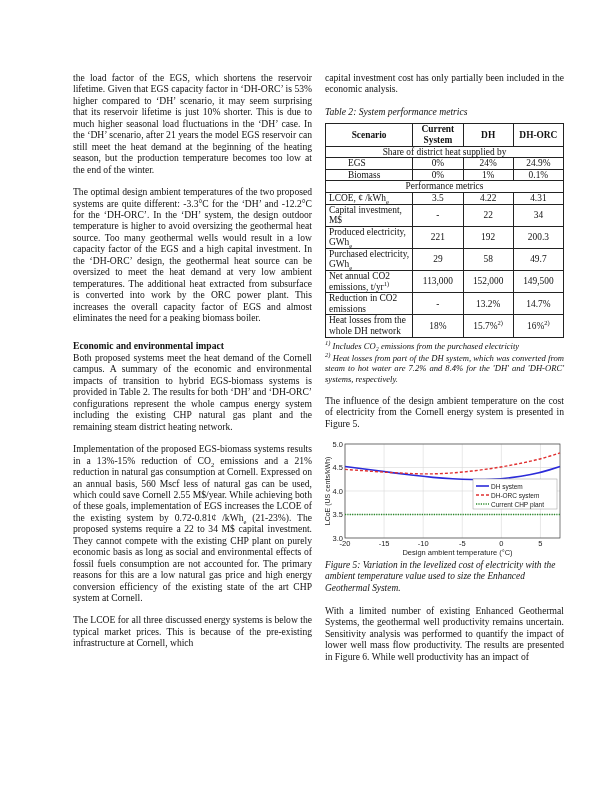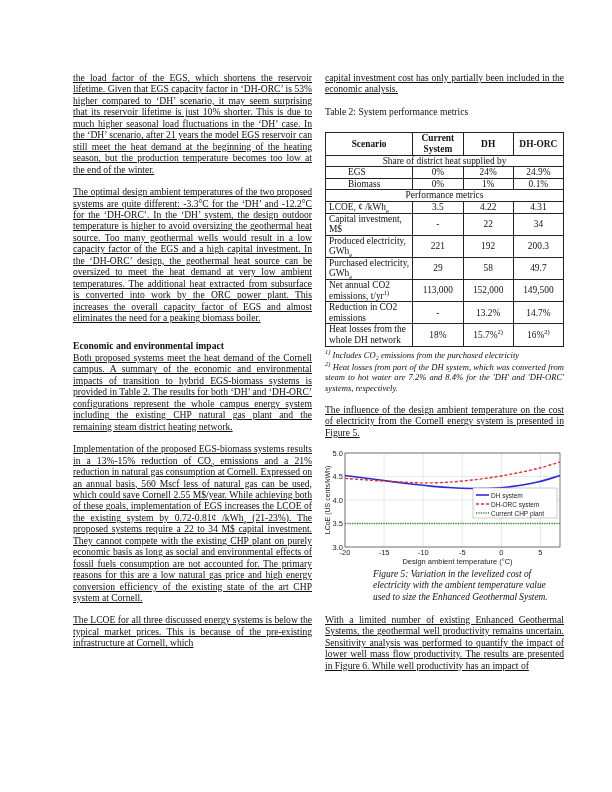--- a/index.html
+++ b/index.html
@@ -1,34 +1,34 @@
 <!DOCTYPE html>
 <html><head>
 <meta charset="utf-8">
 <style>
   html, body { margin: 0; padding: 0; background: #ffffff; }
   body { width: 612px; height: 792px; position: relative; overflow: hidden;
          font-family: "Liberation Serif", serif; color: #111; }
   .col { position: absolute; top: 72px; width: 239px; font-size: 9.6px; line-height: 11.45px; }
   .col.left { left: 73px; }
   .col.right { left: 325px; }
-  p { margin: 0 0 11px 0; text-align: justify; text-decoration: underline; }
+  p { margin: 0 0 11px 0; text-align: justify; }
   .heading { font-weight: bold; margin: 16px 0 1px 0; }
-  .table-caption { margin: 0 0 15px 0; }
+  .table-caption { font-style: italic; margin: 0 0 6px 0; }
   table.metrics { border-collapse: collapse; width: 239px; font-size: 9.4px; line-height: 10.6px; margin-bottom: 3px; }
   table.metrics td, table.metrics th { border: 1px solid #222; padding: 0 3px; text-align: center; vertical-align: middle; }
   table.metrics th { font-weight: bold; }
   table.metrics td.lbl { text-align: left; }
   table.metrics th.lbl { text-align: center; }
   table.metrics td.section { text-align: center; }
   table.metrics td.sub { text-align: left; padding-left: 22px; }
   sub, sup { font-size: 6.5px; line-height: 0; }
   .footnote { font-style: italic; font-size: 8.6px; line-height: 10.3px; margin: 0 0 2px 0; text-align: justify; }
   .figure { position: relative; width: 239px; height: 118px; margin: 6px 0 2px 0; }
-  .fig-caption { font-style: italic; font-size: 9.4px; line-height: 11.2px; margin-bottom: 11px; margin-left: 48px; }
+  .fig-caption { font-style: italic; font-size: 9.4px; line-height: 11.2px; margin-bottom: 11px; }
   svg text { font-family: "Liberation Sans", sans-serif; }
 </style>
 </head>
 <body>
 
 <div class="col left">
   <p>the load factor of the EGS, which shortens the reservoir lifetime. Given that EGS capacity factor in ‘DH-ORC’ is 53% higher compared to ‘DH’ scenario, it may seem surprising that its reservoir lifetime is just 10% shorter. This is due to much higher seasonal load fluctuations in the ‘DH’ case. In the ‘DH’ scenario, after 21 years the model EGS reservoir can still meet the heat demand at the beginning of the heating season, but the production temperature becomes too low at the end of the winter.</p>
   <p>The optimal design ambient temperatures of the two proposed systems are quite different: -3.3°C for the ‘DH’ and -12.2°C for the ‘DH-ORC’. In the ‘DH’ system, the design outdoor temperature is higher to avoid oversizing the geothermal heat source. Too many geothermal wells would result in a low capacity factor of the EGS and a high capital investment. In the ‘DH-ORC’ design, the geothermal heat source can be oversized to meet the heat demand at very low ambient temperatures. The additional heat extracted from subsurface is converted into work by the ORC power plant. This increases the overall capacity factor of EGS and almost eliminates the need for a peaking biomass boiler.</p>
   <div class="heading">Economic and environmental impact</div>
   <p>Both proposed systems meet the heat demand of the Cornell campus. A summary of the economic and environmental impacts of transition to hybrid EGS-biomass systems is provided in Table 2. The results for both ‘DH’ and ‘DH-ORC’ configurations represent the whole campus energy system including the existing CHP natural gas plant and the remaining steam district heating network.</p>

